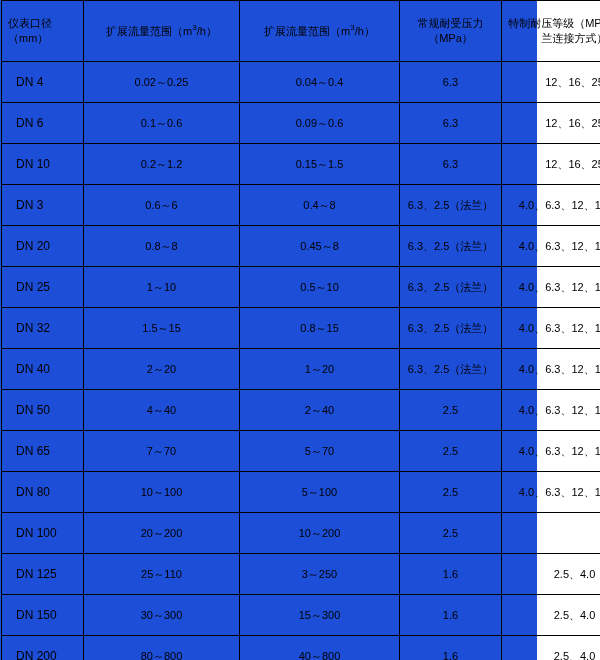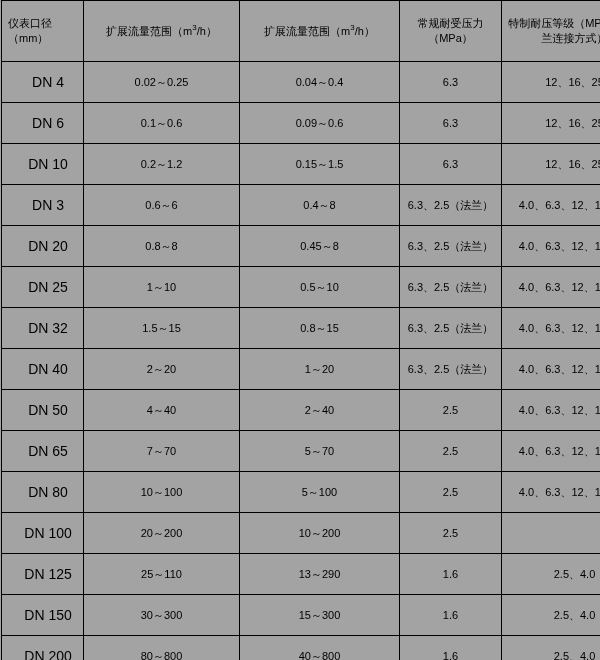--- a/index.html
+++ b/index.html
@@ -8,24 +8,24 @@
     background: #ffffff;
   }
   body {
     width: 600px;
     height: 660px;
     font-family: "Liberation Sans", sans-serif;
     color: #000000;
     overflow: hidden;
   }
   .sheet {
-    width: 600px;
+    width: 537px;
     height: 660px;
     position: relative;
-    background: #a3a3a3;
+    background: #1d4ed8;
   }
   table.spec {
     border-collapse: collapse;
     width: 598px;
     margin: 0 0 0 1px;
     table-layout: fixed;
   }
   table.spec th, table.spec td {
     border: 1px solid #000000;
     text-align: center;
@@ -42,23 +42,23 @@
     font-weight: normal;
   }
   table.spec thead th.col0 {
     text-align: left;
     padding-left: 6px;
   }
   table.spec tbody td {
     height: 36px;
   }
   table.spec tbody td.col0 {
-    text-align: center;
+    text-align: left;
     padding-left: 14px;
-    font-size: 14px;
+    font-size: 12px;
   }
   col.c0 { width: 82px; }
   col.c1 { width: 156px; }
   col.c2 { width: 160px; }
   col.c3 { width: 102px; }
   col.c4 { width: 146px; }
   sup {
     font-size: 8px;
     vertical-align: super;
     line-height: 0;
@@ -174,21 +174,21 @@
         <tr>
           <td class="col0">DN 100</td>
           <td>20～200</td>
           <td>10～200</td>
           <td>2.5</td>
           <td></td>
         </tr>
         <tr>
           <td class="col0">DN 125</td>
           <td>25～110</td>
-          <td>13～290</td>
+          <td>3～250</td>
           <td>1.6</td>
           <td>2.5、4.0</td>
         </tr>
         <tr>
           <td class="col0">DN 150</td>
           <td>30～300</td>
           <td>15～300</td>
           <td>1.6</td>
           <td>2.5、4.0</td>
         </tr>

